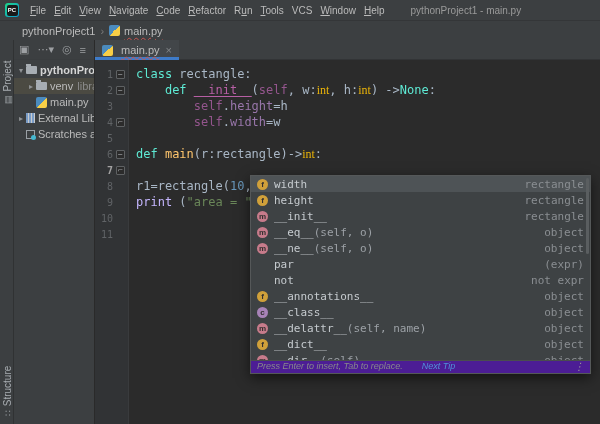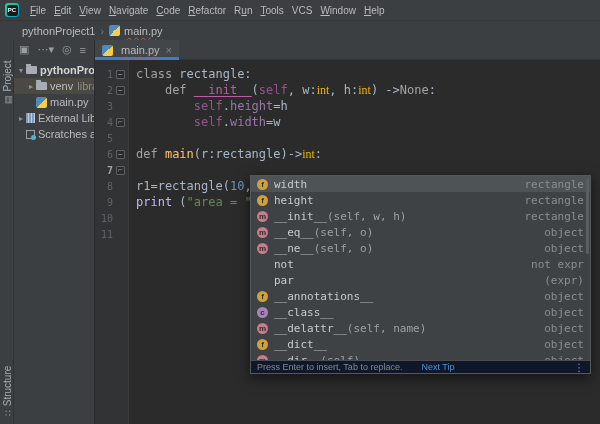--- a/index.html
+++ b/index.html
@@ -65,21 +65,21 @@
   .gutter{position:absolute;left:0;top:0;bottom:0;width:34px;background:#313335;
           border-right:1px solid #393B3D;padding-top:6px;}
   .gline{height:16px;display:flex;align-items:center;}
   .gnum{width:18px;text-align:right;color:#606366;font-size:10px;font-family:"DejaVu Sans Mono",monospace;}
   .gnum.cur{color:#A4A3A3;font-weight:bold;}
   .fold{width:15px;display:flex;align-items:center;justify-content:center;}
   .fold-mark{width:9px;height:9px;border:1px solid #5E6163;background:#2B2B2B;color:#9DA0A3;font-size:8px;
              line-height:7px;text-align:center;border-radius:1px;}
   .code{position:absolute;left:35px;top:0;right:0;bottom:0;padding:6px 0 0 6px;overflow:hidden;}
   .cl{height:16px;line-height:16px;white-space:pre;}
-  .tk-kw{color:#a3a3a3;}
+  .tk-kw{color:#5eead4;}
   .tk-dunder{color:#B75FA5;text-decoration:underline;text-underline-offset:2px;}
   .tk-self{color:#94558D;}
   .tk-field{color:#9876AA;}
   .tk-func{color:#FFC66D;}
   .tk-type{color:#eab308;font-family:Liberation Serif, serif;}
   .tk-builtin{color:#c4b5fd;}
   .tk-str{color:#6A8759;}
   .tk-num{color:#6897BB;}
   .tk-pl{color:#A9B7C6;}
   .caret{display:inline-block;width:7px;height:12px;background:#4B5459;vertical-align:middle;margin-left:1px;}
@@ -90,22 +90,22 @@
   .p-list{height:184px;overflow:hidden;position:relative;}
   .p-row{height:16px;display:flex;align-items:center;padding:0 6px;
          font-family:"DejaVu Sans Mono",monospace;font-size:11px;color:#C6CBCF;}
   .p-row.sel{background:#4E5356;}
   .p-icon{width:11px;height:11px;border-radius:50%;font-size:8px;line-height:11px;text-align:center;
           color:#332f2f;font-family:"Liberation Sans",sans-serif;font-weight:bold;margin-right:6px;flex:0 0 11px;}
   .p-icon.empty{background:transparent;}
   .p-tail{color:#9CA1A6;}
   .p-right{margin-left:auto;color:#8A8E92;padding-left:8px;}
   .p-scroll{position:absolute;right:1px;top:2px;width:3px;height:76px;background:#5A5E60;border-radius:2px;}
-  .p-foot{height:13px;display:flex;align-items:center;padding:0 6px;background:#0f172a;
-          border-top:1px solid #4A4D4F;font-size:9px;color:#87898B;}
+  .p-foot{height:13px;display:flex;padding:0 6px;background:#4c1d95;
+          border-top:1px solid #4A4D4F;font-size:9px;color:#87898B;font-style:italic;}
   .p-link{color:#5092D8;margin-left:19px;}
   .p-more{margin-left:auto;color:#9B9B9B;font-size:10px;}
 </style>
 </head>
 <body>
 
 <div id="win">
 
   <div class="menubar">
     <div class="logo">
@@ -117,20 +117,21 @@
         <span class="menu-item"><u>V</u>iew</span>
         <span class="menu-item"><u>N</u>avigate</span>
         <span class="menu-item"><u>C</u>ode</span>
         <span class="menu-item"><u>R</u>efactor</span>
         <span class="menu-item">R<u>u</u>n</span>
         <span class="menu-item"><u>T</u>ools</span>
         <span class="menu-item">VCS</span>
         <span class="menu-item"><u>W</u>indow</span>
         <span class="menu-item"><u>H</u>elp</span>
       </div>
+    <div class="win-title">pythonProject1 - main.py</div>
   </div>
 
   <div class="breadcrumbs">
     <span>pythonProject1</span>
     <span class="bc-sep">›</span>
     <span class="py-ic"></span>
     <span class="err-underline">main.py</span>
   </div>
 
   <div class="stripe"></div>
@@ -268,44 +269,43 @@
           <span class="p-right">rectangle</span>
         </div>
         <div class="p-row">
           <span class="p-icon" style="background: rgb(208, 160, 58);">f</span>
           <span class="p-name">height</span>
           <span class="p-right">rectangle</span>
         </div>
         <div class="p-row">
           <span class="p-icon" style="background: rgb(199, 123, 139);">m</span>
           <span class="p-name">__init__</span>
-          <span class="p-tail">(self, w, h)</span>
           <span class="p-right">rectangle</span>
         </div>
         <div class="p-row">
           <span class="p-icon" style="background: rgb(199, 123, 139);">m</span>
           <span class="p-name">__eq__</span>
           <span class="p-tail">(self, o)</span>
           <span class="p-right">object</span>
         </div>
         <div class="p-row">
           <span class="p-icon" style="background: rgb(199, 123, 139);">m</span>
           <span class="p-name">__ne__</span>
           <span class="p-tail">(self, o)</span>
           <span class="p-right">object</span>
+        </div>
+        <div class="p-row">
+          <span class="p-icon empty"></span>
+          <span class="p-name">par</span>
+          <span class="p-right">(expr)</span>
         </div>
         <div class="p-row">
           <span class="p-icon empty"></span>
           <span class="p-name">not</span>
           <span class="p-right">not expr</span>
-        </div>
-        <div class="p-row">
-          <span class="p-icon empty"></span>
-          <span class="p-name">par</span>
-          <span class="p-right">(expr)</span>
         </div>
         <div class="p-row">
           <span class="p-icon" style="background: rgb(208, 160, 58);">f</span>
           <span class="p-name">__annotations__</span>
           <span class="p-right">object</span>
         </div>
         <div class="p-row">
           <span class="p-icon" style="background: rgb(168, 131, 184);">c</span>
           <span class="p-name">__class__</span>
           <span class="p-right">object</span>

